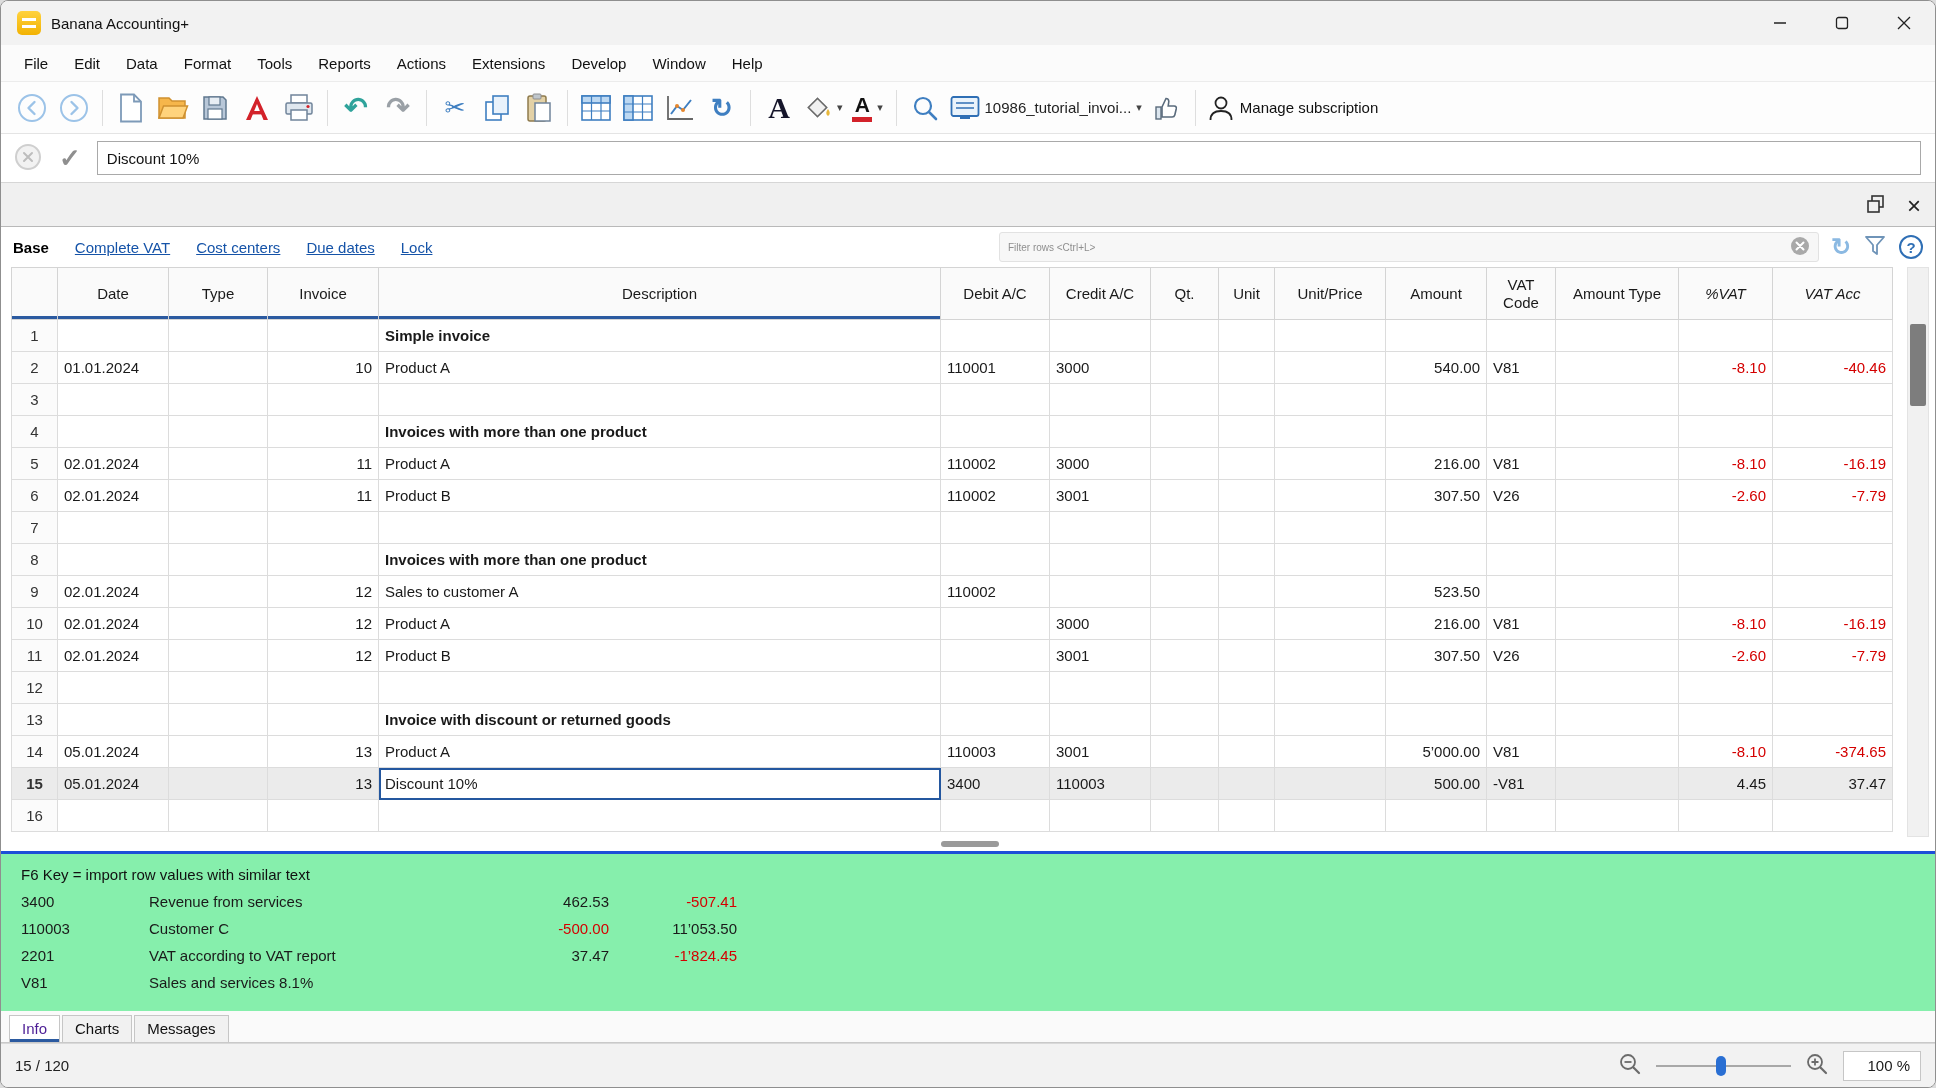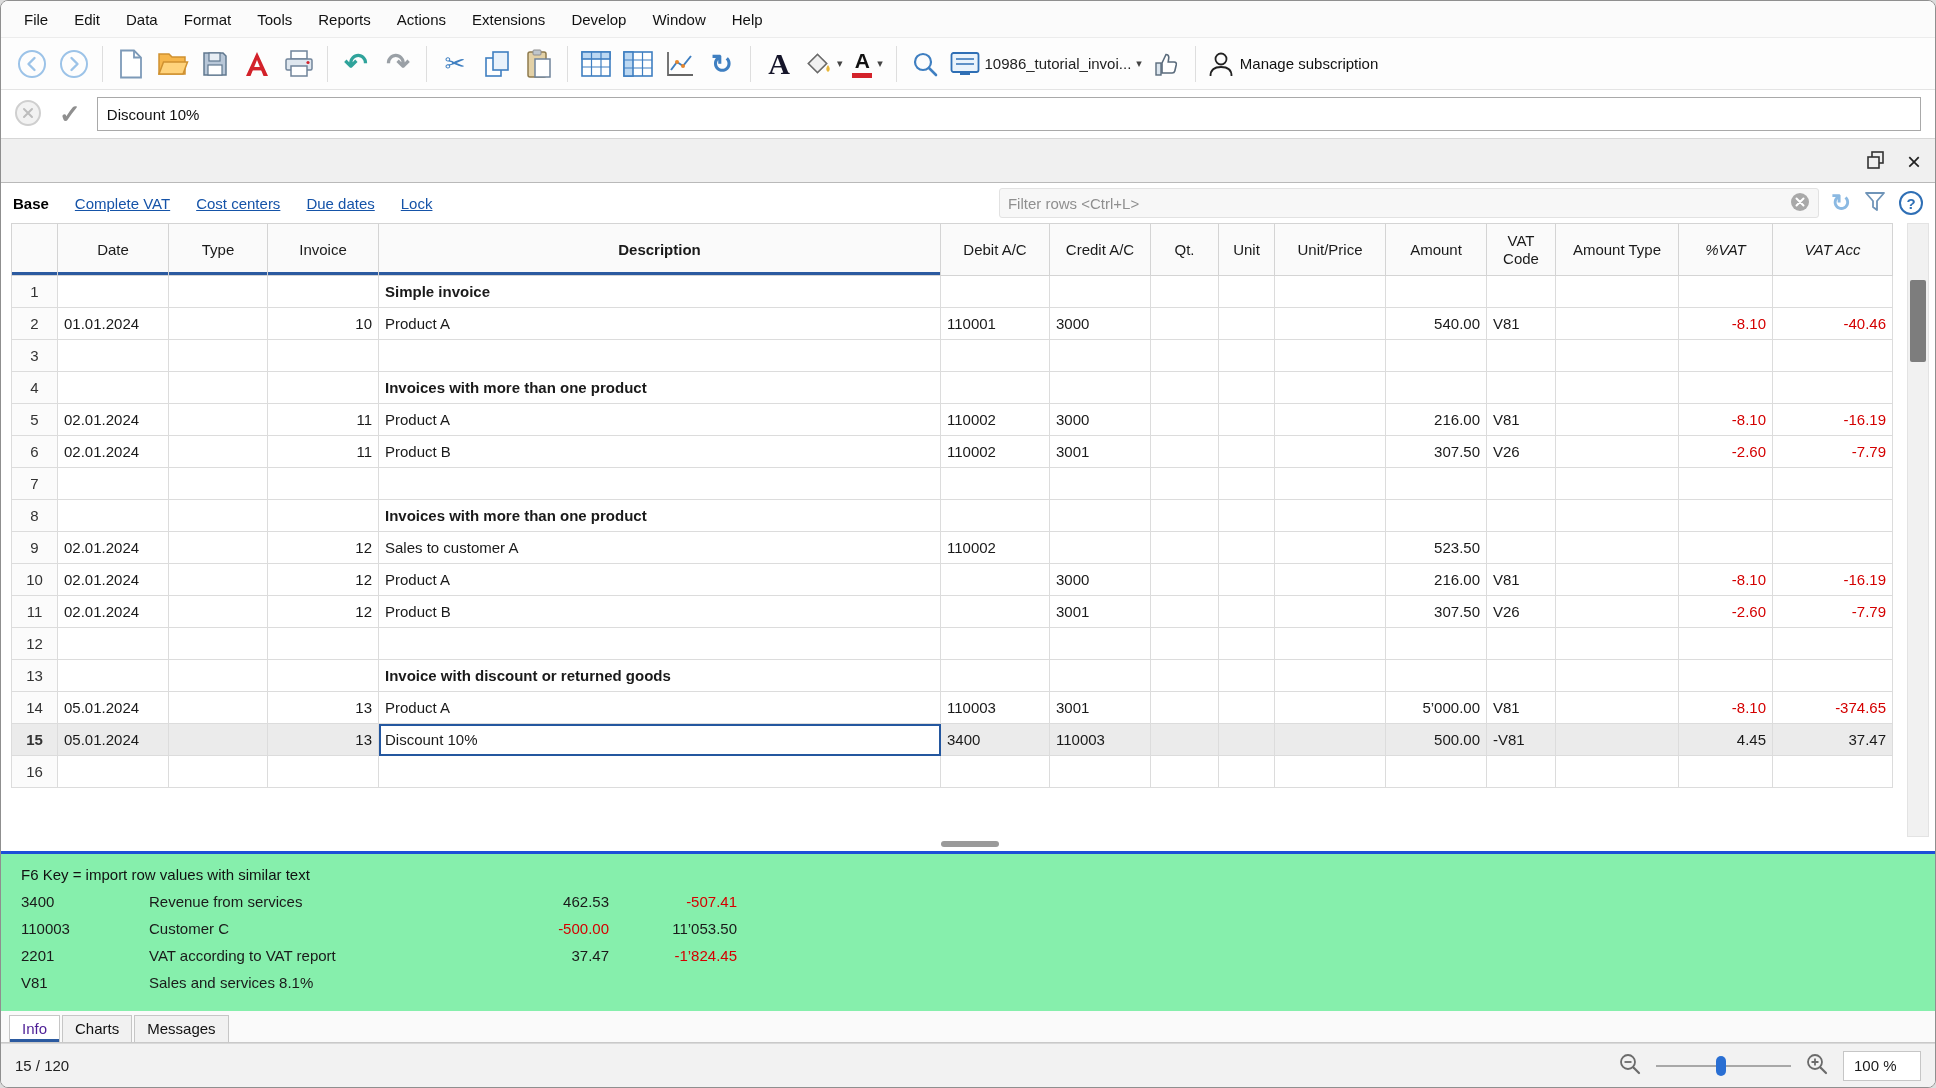--- a/index.html
+++ b/index.html
@@ -43,29 +43,29 @@
 .tab.active{background:#fff;color:#17509e;font-weight:bold;height:37px;line-height:35px;box-shadow:inset 0 -3px 0 #2b5aa0}
 .tabbar-icons{margin-left:auto;display:flex;align-items:center;gap:20px;padding:0 14px 8px 0}
 .g-viewclose{font-size:24px;color:#222;line-height:1}
 
 .viewbar{height:40px;background:#fff;display:flex;align-items:center;padding:0 12px;flex:0 0 auto}
 .views-list{display:flex;align-items:center;gap:26px}
 .view-current{font-weight:bold;color:#000}
 .view-link{color:#1553a8;text-decoration:underline;cursor:pointer}
 .filtergroup{margin-left:auto;display:flex;align-items:center;gap:12px}
 .filter-box{width:820px;height:30px;background:#f7f7f7;border:1px solid #e2e2e2;border-radius:3px;display:flex;align-items:center;padding:0 8px;gap:8px}
-.filter-input{flex:1;border:none;background:transparent;font-size:15px;font-family:inherit;color:#c2410c;outline:none}
+.filter-input{flex:1;border:none;background:transparent;font-size:10px;font-family:inherit;color:#c2410c;outline:none}
 .filter-input::placeholder{color:#8f8f8f}
 .g-frefresh{font-size:24px;color:#8bb9e2;font-weight:bold}
 .help-circle{width:24px;height:24px;border:2px solid #2f6fb5;border-radius:50%;color:#2f6fb5;display:flex;align-items:center;justify-content:center;font-weight:bold;font-size:15px}
 
 .tablewrap{flex:1;position:relative;background:#fff;overflow:hidden}
 table.grid{border-collapse:collapse;table-layout:fixed;position:absolute;left:10px;top:0}
 .grid th{height:52px;background:#fafafa;border:1px solid #d4d4d4;font-weight:normal;font-size:15px;text-align:center;vertical-align:middle;padding:0 4px;line-height:1.2}
-.grid th.b{font-weight:bold}
+.grid th.b{font-weight:normal}
 .grid th.i{font-style:italic}
 .grid th.ul{box-shadow:inset 0 -3px 0 #2b5aa0}
 .grid td{height:32px;border:1px solid #dcdcdc;padding:0 6px;font-size:15px;white-space:nowrap;overflow:hidden;background:#fff}
 .grid td.num{background:#fbfbfb;text-align:center;color:#333}
 .grid td.bold{font-weight:bold}
 .grid tr.sel td{background:#ebebeb}
 .grid tr.sel td.cell-focus{background:#fff;outline:2px solid #24579f;outline-offset:-2px}
 .grid td.section{font-weight:bold}
 .grid td.neg,.neg{color:#d40000}
 .a-l{text-align:left}.a-r{text-align:right}.a-c{text-align:center}
@@ -85,27 +85,50 @@
 .bottomtabs{height:32px;background:#fafafa;border-bottom:1px solid #c9c9c9;display:flex;align-items:flex-end;padding:0 8px;flex:0 0 auto}
 .btab{height:27px;line-height:25px;padding:0 12px;border:1px solid #c6c6c6;border-bottom:none;background:#f1f1f1;margin-right:2px;color:#111}
 .btab.active{background:#fff;color:#4c1d95;box-shadow:inset 0 -3px 0 #2b5aa0}
 
 .statusbar{height:44px;background:#f2f2f2;border-top:1px solid #d9d9d9;display:flex;align-items:center;padding:0 14px;flex:0 0 auto}
 .pos{color:#222}
 .zoomctl{margin-left:auto;display:flex;align-items:center;gap:14px}
 .slider{width:135px;height:22px;position:relative}
 .slider .track{position:absolute;left:0;right:0;top:10px;height:2px;background:#a8a8a8}
 .slider .thumb{position:absolute;left:60px;top:1px;width:10px;height:20px;background:#2a6fd3;border-radius:5px}
-.zoombox{width:78px;height:30px;background:#fff;border:1px solid #c6c6c6;display:flex;align-items:center;justify-content:flex-start;padding:0 10px}
+.zoombox{width:78px;height:30px;background:#fff;border:1px solid #c6c6c6;display:flex;align-items:center;justify-content:flex-end;padding:0 10px}
 </style>
 </head>
 <body>
 
 <div class="window">
 
+  <div class="titlebar">
+    <div class="tb-left">
+      <div class="app-icon"></div>
+      <span class="win-title">Banana Accounting+</span>
+    </div>
+    <div class="win-controls">
+      <div class="win-btn">
+        <svg width="14" height="14" viewBox="0 0 14 14">
+            <line x1="1" y1="7" x2="13" y2="7" stroke="#222" stroke-width="1.3"></line>
+          </svg>
+      </div>
+      <div class="win-btn">
+        <svg width="14" height="14" viewBox="0 0 14 14">
+            <rect x="1.5" y="1.5" width="11" height="11" rx="2" fill="none" stroke="#222" stroke-width="1.3"></rect>
+          </svg>
+      </div>
+      <div class="win-btn">
+        <svg width="14" height="14" viewBox="0 0 14 14">
+            <path d="M1 1 L13 13 M13 1 L1 13" stroke="#222" stroke-width="1.3"></path>
+          </svg>
+      </div>
+    </div>
+  </div>
 
   <div class="menubar">
       <div class="menu-item">File</div>
       <div class="menu-item">Edit</div>
       <div class="menu-item">Data</div>
       <div class="menu-item">Format</div>
       <div class="menu-item">Tools</div>
       <div class="menu-item">Reports</div>
       <div class="menu-item">Actions</div>
       <div class="menu-item">Extensions</div>

